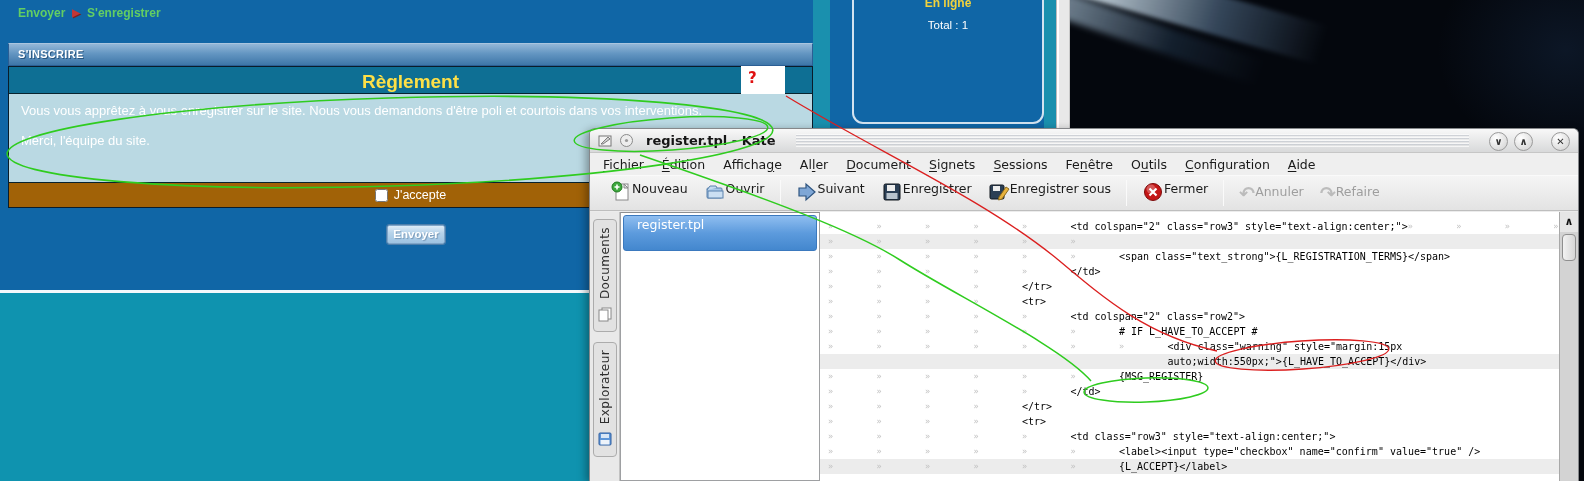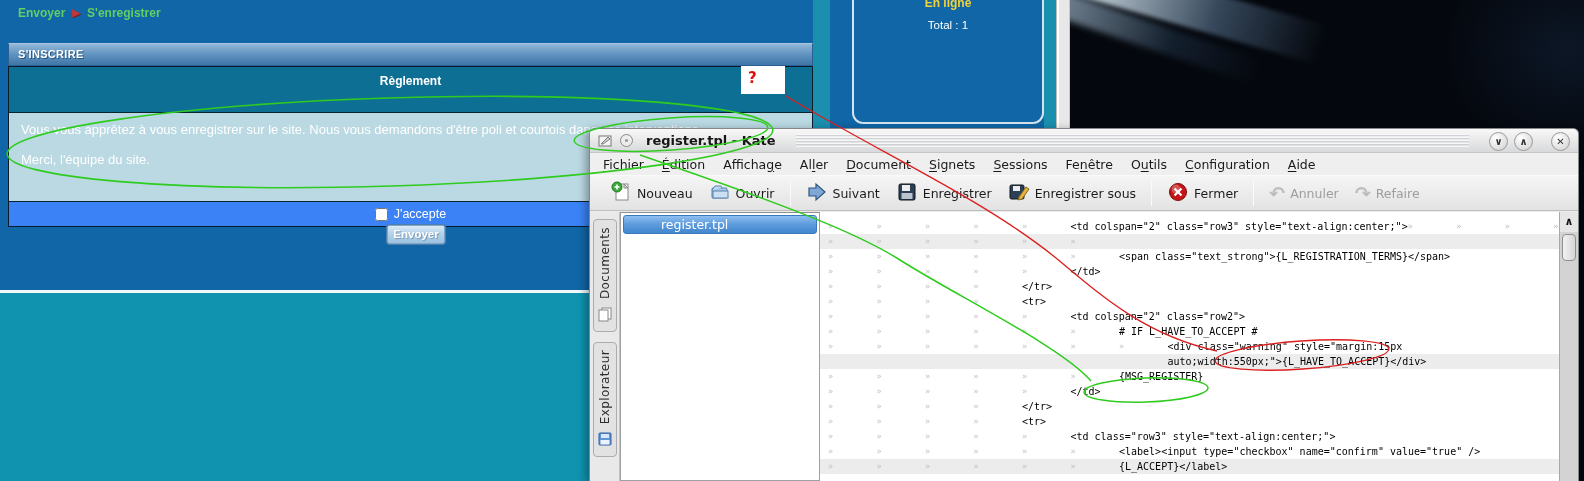--- a/index.html
+++ b/index.html
@@ -18,25 +18,25 @@
   #breadcrumb .bc-link{cursor:pointer;}
   .bc-arrow{color:#C53636;font-size:10px;text-shadow:1px 1px 0 #7e1f1f;line-height:1;}
 
   #inscrire-bar{left:8px;top:43px;width:805px;height:23px;z-index:3;
     background:linear-gradient(180deg,#93B7D8 0%,#6496C2 45%,#3E76A8 100%);
     border:1px solid #2B5E94;border-top-color:#A9C5DF;
     color:#fff;font-weight:bold;font-size:11px;line-height:21px;padding-left:9px;
     text-shadow:1px 1px 0 #27547e;letter-spacing:.3px;}
 
   #reg-table{left:8px;top:66px;width:805px;z-index:3;border:1px solid #0A1C2A;}
-  #row-header{height:46px;background:#0E6F94;border-bottom:1px solid #07242f;
-    color:#ffffff;font-weight:bold;font-size:12px;text-align:center;line-height:29px;}
+  #row-header{height:27px;background:#0E6F94;border-bottom:1px solid #07242f;
+    color:#fde047;font-weight:bold;font-size:19px;text-align:center;line-height:29px;}
   #row-body{height:88px;background:#BAD9E3;color:#fff;font-size:13px;padding:9px 12px;}
   #row-body .bp{margin:0 0 14px 0;line-height:16px;}
-  #row-accept{height:25px;background:#3b82f6;border-top:1px solid #06222F;
+  #row-accept{height:25px;background:#a16207;border-top:1px solid #06222F;
     display:flex;align-items:center;justify-content:center;gap:6px;color:#fff;font-size:12.5px;}
   #accept-checkbox{width:13px;height:13px;margin:0;}
 
   #help-box{left:741px;top:66px;width:44px;height:28px;background:#fff;z-index:4;
     color:#E01111;font-weight:bold;font-size:15px;padding:3px 0 0 7px;font-family:"DejaVu Sans",sans-serif;}
 
   #submit-btn{left:387px;top:225px;width:58px;height:19px;z-index:3;
     background:linear-gradient(180deg,#DCEBF7 0%,#B7D3EA 40%,#9DC3E2 100%);
     border:1px solid #7FA5C8;outline:1px solid #4E7FAB;border-radius:2px;
     color:#fff;font-weight:bold;font-size:11.5px;line-height:15px;
@@ -88,38 +88,38 @@
   .wbtn.gap{margin-left:18px;}
 
   #menubar{height:22px;display:flex;align-items:center;padding-left:4px;
     font-size:12.5px;color:#1a1a1a;background:#EFEFEF;}
   .menu-item{padding:2px 9px;cursor:pointer;}
   .menu-item u{text-underline-offset:2px;}
 
   #toolbar{height:36px;display:flex;align-items:center;padding-left:12px;
     background:linear-gradient(180deg,#F5F5F5,#E3E3E3);
     border-top:1px solid #FAFAFA;border-bottom:1px solid #BEBEBE;}
-  .tbtn{display:flex;align-items:center;gap:5px;padding:3px 8px;font-size:12.5px;
+  .tbtn{display:flex;align-items:flex-start;padding:3px 8px;font-size:12.5px;
     color:#1B1B1B;cursor:pointer;white-space:nowrap;}
   .tbtn.disabled{color:#9E9E9E;}
   .tbtn.disabled svg,.tbtn.disabled .uglyph{opacity:.5;filter:grayscale(1);}
   .tsep{width:1px;height:26px;background:#C2C2C2;border-right:1px solid #FAFAFA;margin:0 7px;}
   .uglyph{font-size:19px;line-height:19px;color:#8C8C8C;font-weight:bold;font-family:"DejaVu Sans",sans-serif;}
 
   #kbody{position:absolute;left:0;top:83px;right:0;bottom:0;display:flex;}
   #dock{width:30px;background:#E9E9E9;border-right:1px solid #C2C2C2;padding-top:4px;}
   .dtab{width:24px;margin:3px auto 10px auto;background:#E2E2E2;border:1px solid #ACACAC;
     border-radius:4px;display:flex;flex-direction:column;align-items:center;
     padding:7px 0 5px 0;gap:7px;cursor:pointer;}
   .dtab-label{writing-mode:vertical-rl;transform:rotate(180deg);
     font-size:12px;color:#2e2e2e;letter-spacing:.4px;}
   #filelist{width:200px;background:#FFFFFF;border:1px solid #9EA0A2;border-top-color:#8d8f91;}
-  #file-item{height:19px;margin:2px;border:1px solid #3B79BE;border-radius:3px;
+  #file-item{height:36px;margin:2px;border:1px solid #3B79BE;border-radius:3px;
     background:linear-gradient(180deg,#8FBEF0 0%,#5D9BDD 50%,#4387CE 100%);
-    color:#fff;font-size:12.5px;line-height:17px;padding-left:37px;cursor:pointer;}
+    color:#fff;font-size:12.5px;line-height:17px;padding-left:13px;cursor:pointer;}
   #editor{flex:1;background:#FFFFFF;padding-top:7px;overflow:hidden;position:relative;cursor:text;}
   .cl{height:15px;white-space:pre;font-family:"DejaVu Sans Mono",monospace;
     font-size:10px;line-height:15px;color:#000;padding-left:8px;}
   .cl.shaded{background:#ECECEC;}
   .tb{display:inline-block;width:48.5px;color:#C0C0C0;font-size:8.5px;vertical-align:top;}
   .wi{display:inline-block;}
   #vscroll{width:19px;background:#D3D3D3;border-left:1px solid #A8A8A8;display:flex;
     flex-direction:column;align-items:stretch;}
   #scroll-up{height:20px;background:#E6E6E6;text-align:center;font-size:11px;font-weight:bold;
     color:#111;line-height:20px;cursor:pointer;}

